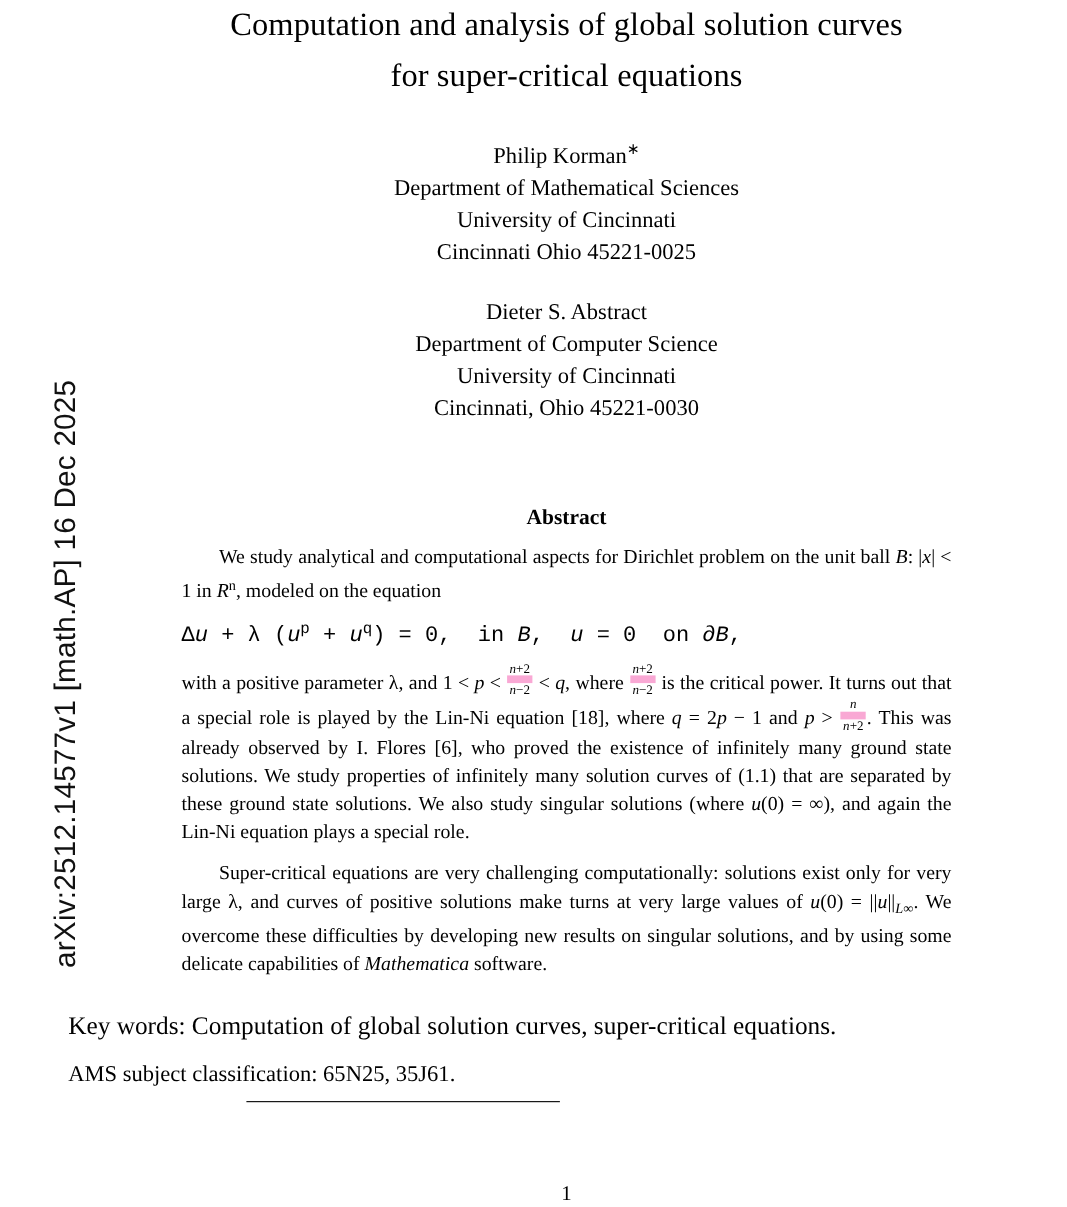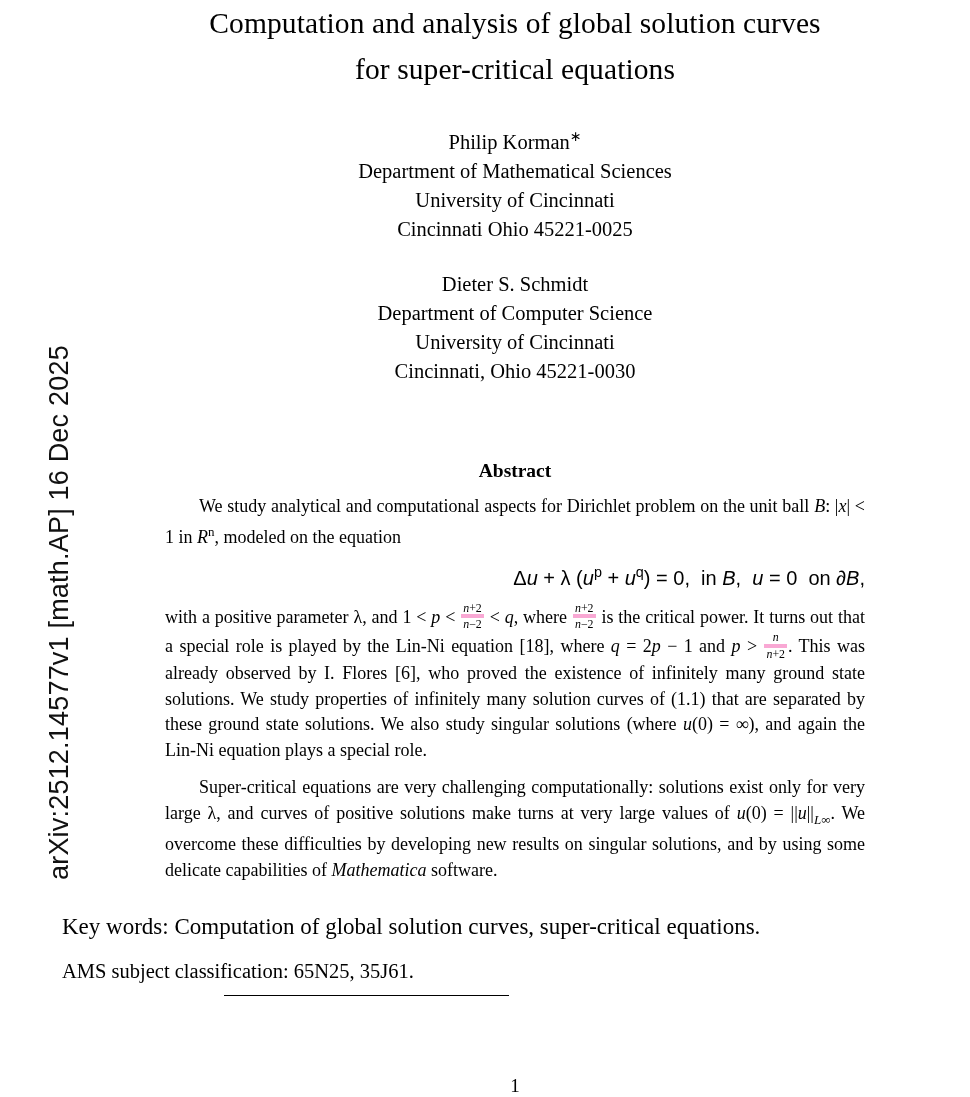--- a/index.html
+++ b/index.html
@@ -84,37 +84,37 @@
     font-size: 18px;
     line-height: 25.6px;
     text-align: justify;
     text-indent: 34px;
     margin: 0;
   }
   .abstract-par + .abstract-par {
     margin-top: 12px;
   }
   .display-eq {
-    text-align: right;
+    text-align: left;
     font-size: 20px;
     margin: 13px 0 12px 0;
-    font-family: Liberation Sans, sans-serif;
+    font-family: Liberation Mono, monospace;
   }
 
   .mi { font-style: italic; }
   .frac {
     display: inline-block;
     vertical-align: -0.45em;
     text-align: center;
     font-size: 0.66em;
     line-height: 1.08;
     margin: 0 1px;
   }
   .frac .num { display: block; padding: 0 2px; }
-  .frac .den { display: block; border-top: 4px solid #f9a8d4; padding: 0 2px; }
+  .frac .den { display: block; border-top: 7px solid #f9a8d4; padding: 0 2px; }
   .sub { font-size: 0.72em; vertical-align: sub; }
   .sup { font-size: 0.72em; vertical-align: super; }
 
   .keywords {
     margin-top: 30px;
     font-size: 23px;
     line-height: 27px;
     padding-left: 2px;
   }
   .ams {
@@ -168,21 +168,21 @@
     <div class="author-block">
       <div>
         <span>Philip Korman</span><span class="sup-star">∗</span>
       </div>
       <div>Department of Mathematical Sciences</div>
       <div>University of Cincinnati</div>
       <div>Cincinnati Ohio 45221-0025</div>
     </div>
 
     <div class="author-block">
-      <div>Dieter S. Schmidt</div>
+      <div>Dieter S. Abstract</div>
       <div>Department of Computer Science</div>
       <div>University of Cincinnati</div>
       <div>Cincinnati, Ohio 45221-0030</div>
     </div>
 
   </div>
 
   <div class="abstract-wrap">
 
     <div class="abstract-heading">Abstract</div>

